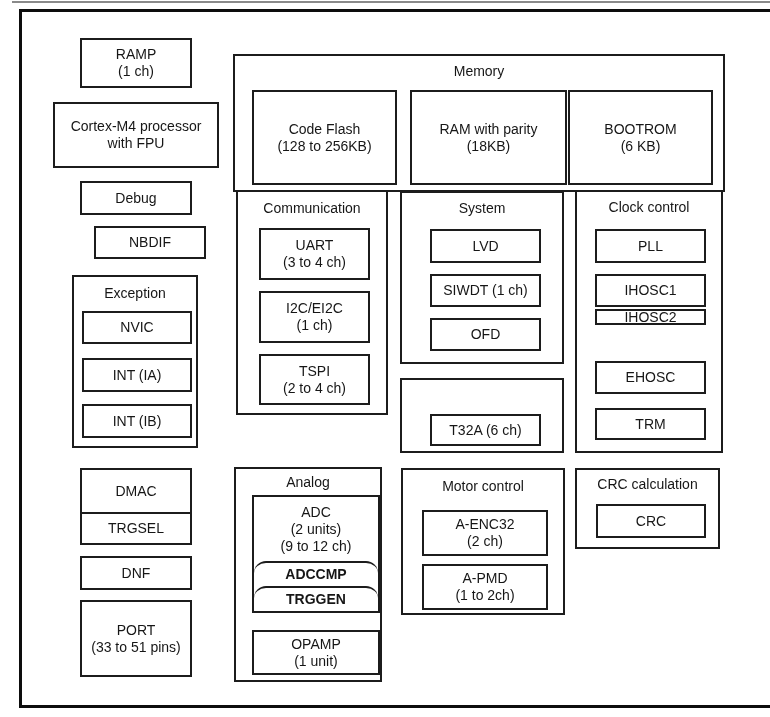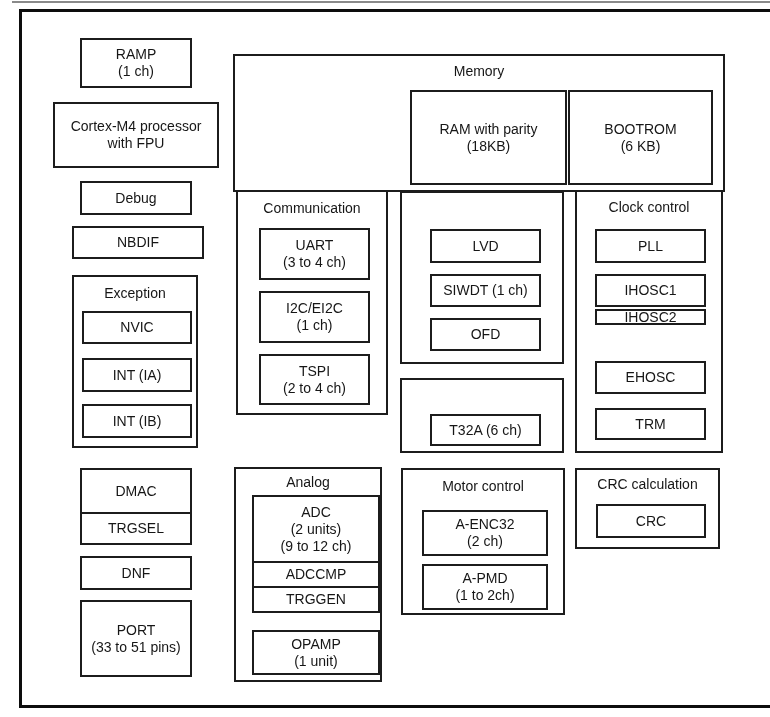--- a/index.html
+++ b/index.html
@@ -48,77 +48,81 @@
     position:absolute;
     border:2px solid #1c1c1c;
     box-sizing:border-box;
     background:#ffffff;
   }
   .stack .row{
     display:flex;align-items:center;justify-content:center;
     text-align:center;white-space:pre-line;
     font-size:14px;line-height:17px;
     box-sizing:border-box;
+    border-radius:12px;
   }
-  .stack .row + .row{border-top:2px solid #1c1c1c;}
+  .stack .row + .row{border-top:2px solid #1c1c1c;font-weight:bold;}
 </style>
 </head>
 <body>
 
 <div id="canvas">
 
   <div class="toprule"></div>
 
   <div class="frame"></div>
 
   <div class="box" style="left:68px;top:38px;width:112px;height:50px">RAMP
 (1 ch)</div>
 
   <div class="box" style="left:41px;top:102px;width:166px;height:66px">Cortex-M4 processor
 with FPU</div>
 
   <div class="box" style="left:68px;top:181px;width:112px;height:34px">Debug</div>
 
-  <div class="box" style="left:60px;top:226px;width:132px;height:33px">NBDIF</div>
+  <div class="box" style="left:82px;top:226px;width:112px;height:33px">NBDIF</div>
 
   <div class="group" style="left:60px;top:275px;width:126px;height:173px">
     <div class="gtitle" style="top:8px">Exception</div>
     <div class="box" style="left:8px;top:34px;width:110px;height:33px">NVIC</div>
     <div class="box" style="left:8px;top:81px;width:110px;height:34px">INT (IA)</div>
     <div class="box" style="left:8px;top:127px;width:110px;height:34px">INT (IB)</div>
   </div>
 
   <div class="box" style="left:68px;top:468px;width:112px;height:47px">DMAC</div>
 
   <div class="box" style="left:68px;top:512px;width:112px;height:33px">TRGSEL</div>
 
   <div class="box" style="left:68px;top:556px;width:112px;height:34px">DNF</div>
 
   <div class="box" style="left:68px;top:600px;width:112px;height:77px">PORT
 (33 to 51 pins)</div>
 
   <div class="group" style="left:221px;top:54px;width:492px;height:138px">
     <div class="gtitle" style="top:7px">Memory</div>
+    <div class="box" style="left:17px;top:34px;width:145px;height:95px">Code Flash
+(128 to 256KB)</div>
     <div class="box" style="left:175px;top:34px;width:157px;height:95px">RAM with parity
 (18KB)</div>
     <div class="box" style="left:333px;top:34px;width:145px;height:95px">BOOTROM
 (6 KB)</div>
   </div>
 
   <div class="group" style="left:224px;top:190px;width:152px;height:225px">
     <div class="gtitle" style="top:8px">Communication</div>
     <div class="box" style="left:21px;top:36px;width:111px;height:52px">UART
 (3 to 4 ch)</div>
     <div class="box" style="left:21px;top:99px;width:111px;height:52px">I2C/EI2C
 (1 ch)</div>
     <div class="box" style="left:21px;top:162px;width:111px;height:51px">TSPI
 (2 to 4 ch)</div>
   </div>
 
   <div class="group" style="left:388px;top:191px;width:164px;height:173px">
+    <div class="gtitle" style="top:7px">System</div>
     <div class="box" style="left:28px;top:36px;width:111px;height:34px">LVD</div>
     <div class="box" style="left:28px;top:81px;width:111px;height:33px">SIWDT (1 ch)</div>
     <div class="box" style="left:28px;top:125px;width:111px;height:33px">OFD</div>
   </div>
 
   <div class="group" style="left:388px;top:378px;width:164px;height:75px">
     <div class="box" style="left:28px;top:34px;width:111px;height:32px">T32A (6 ch)</div>
   </div>
 
   <div class="group" style="left:563px;top:190px;width:148px;height:263px">

